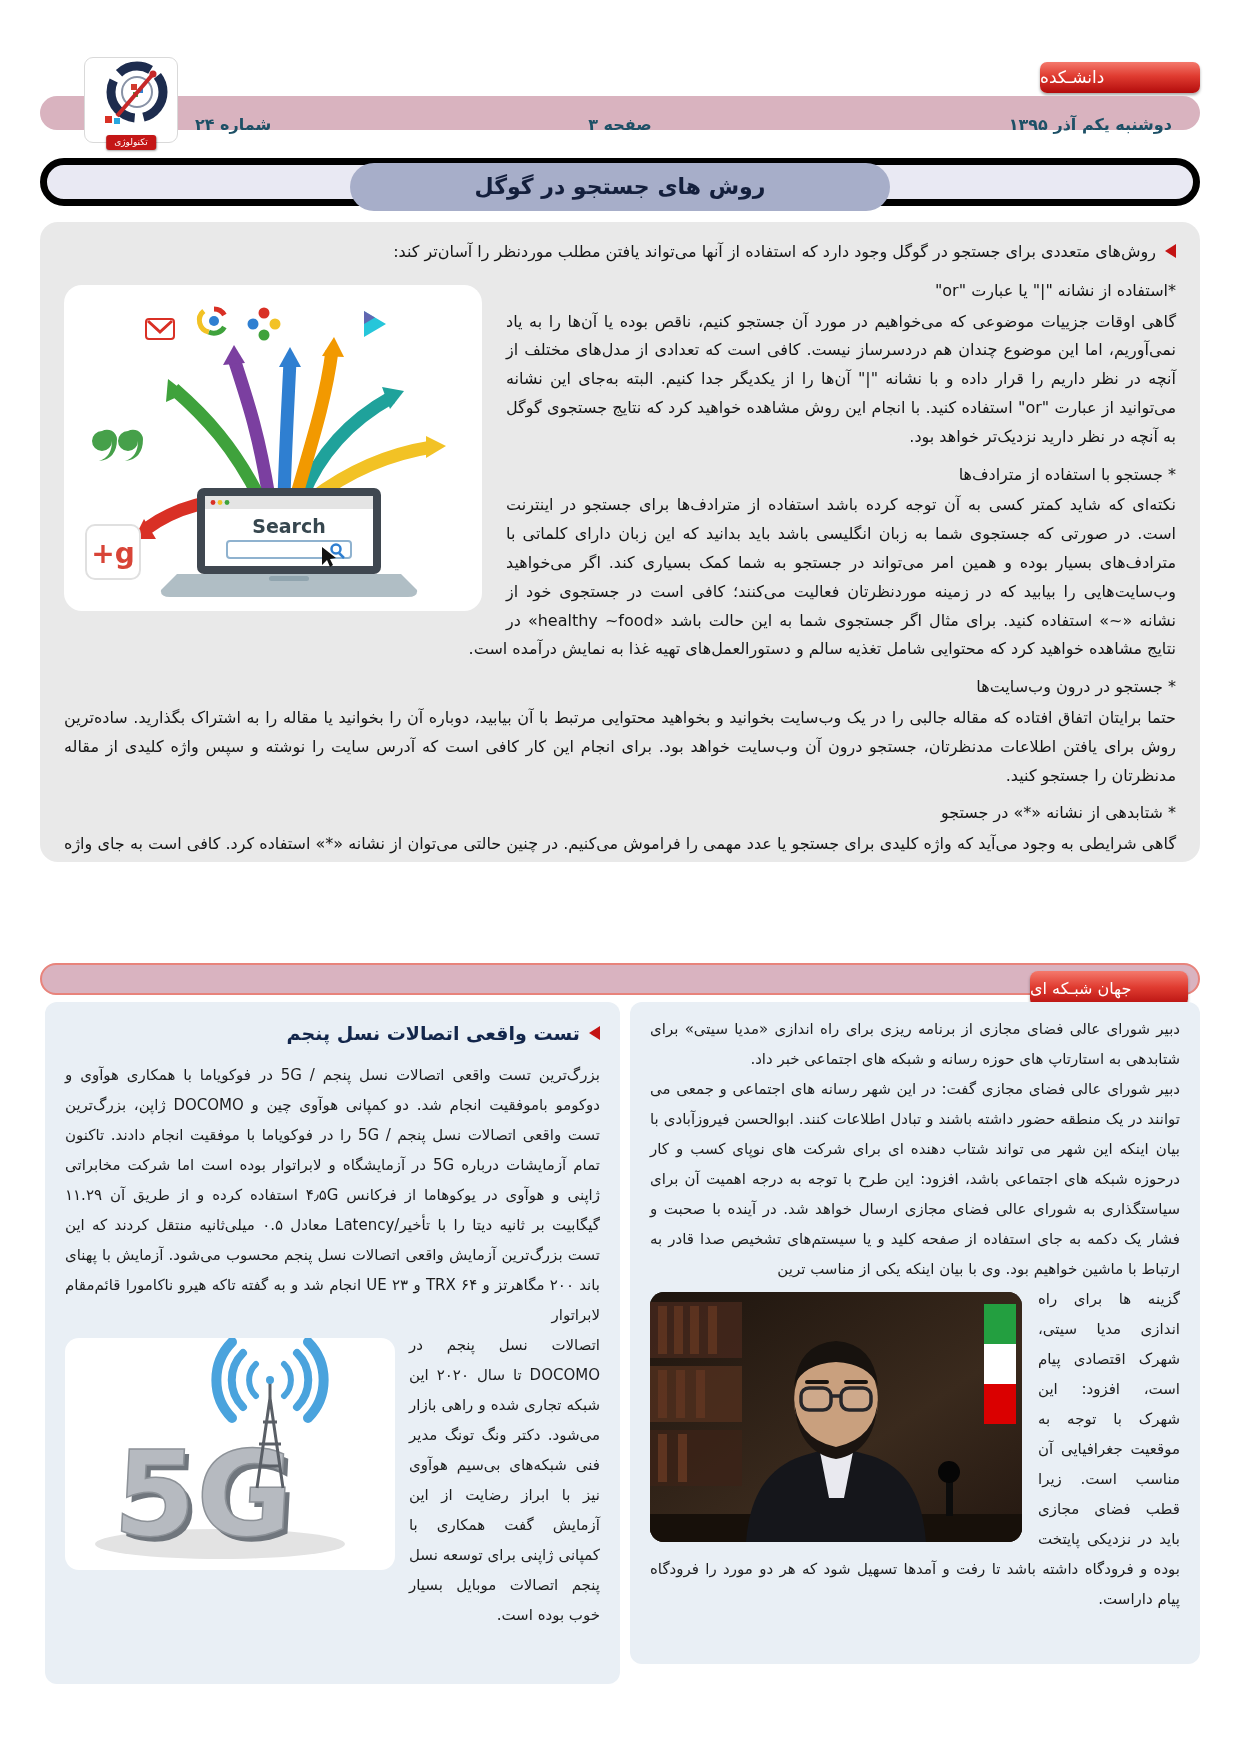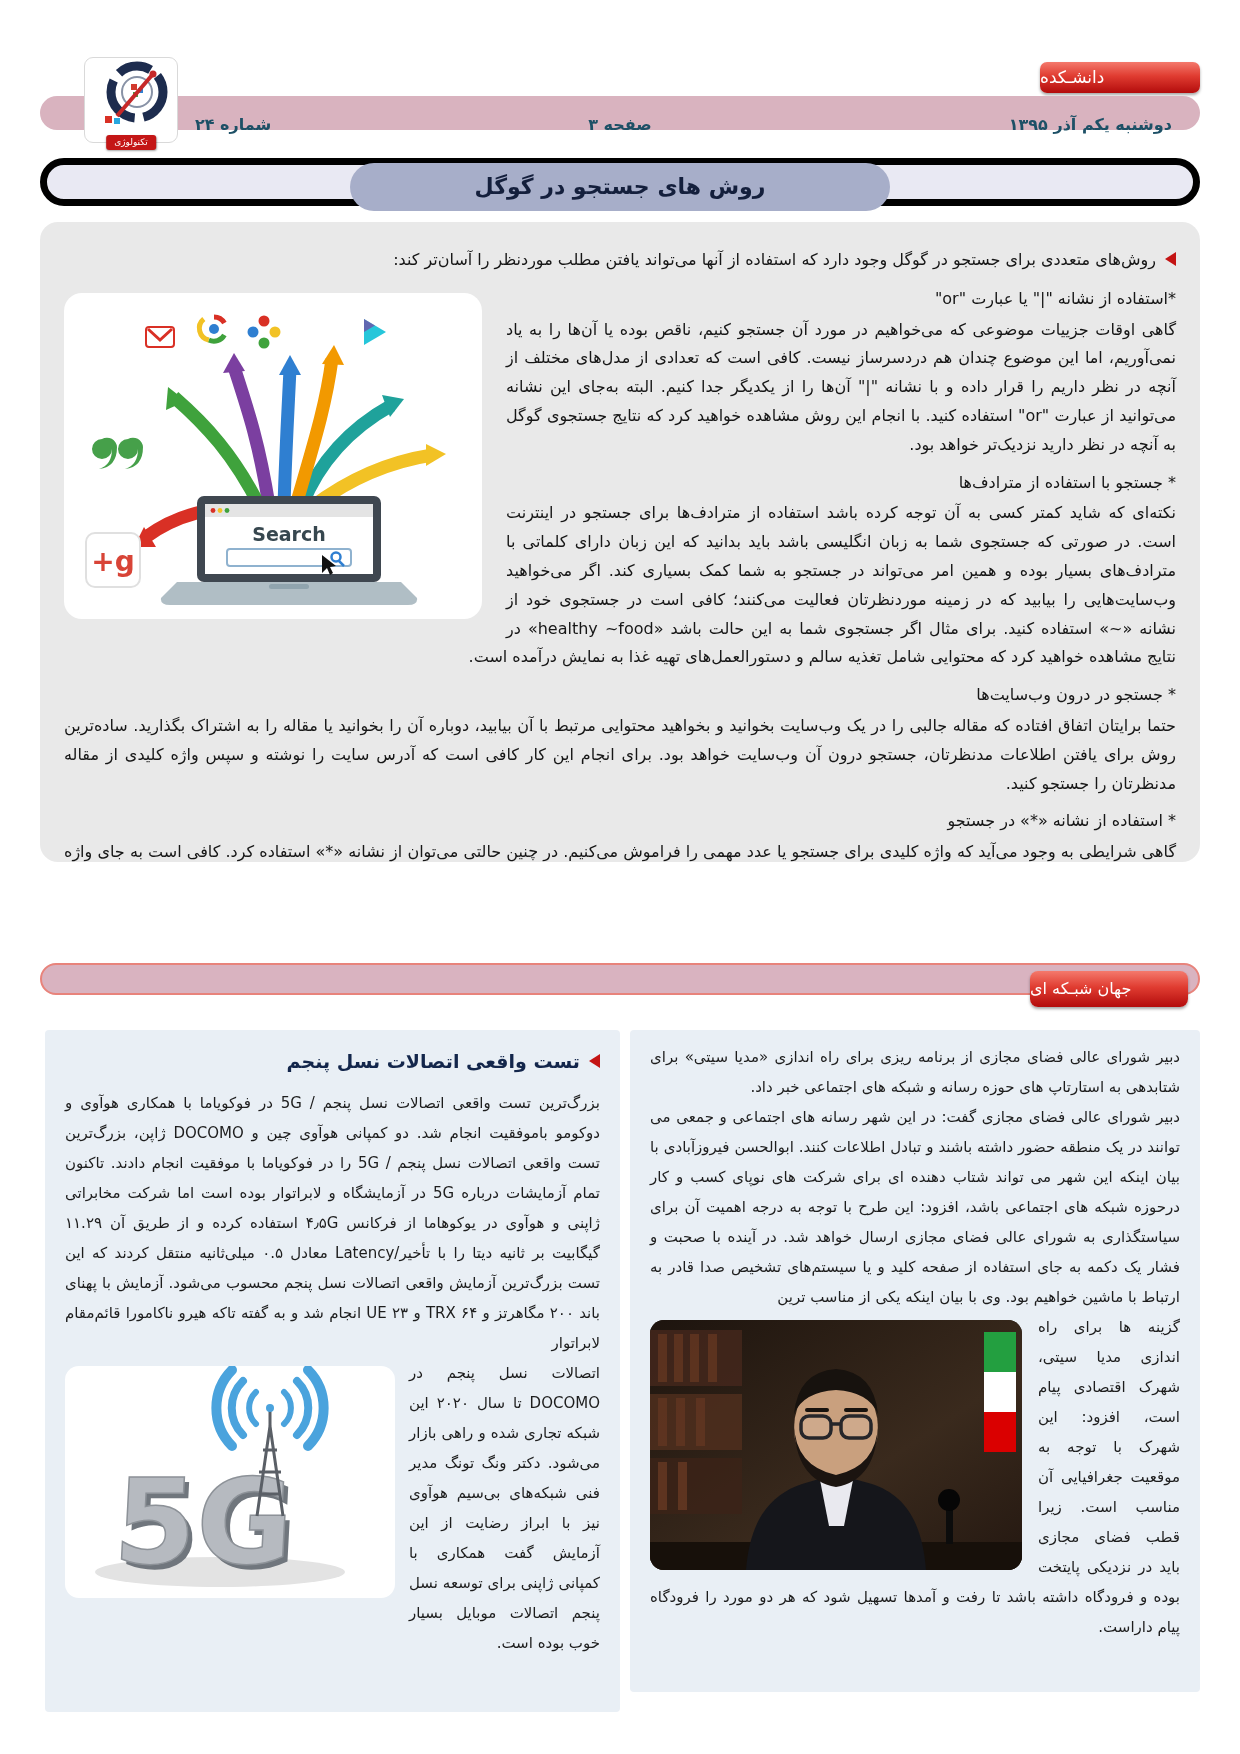--- a/index.html
+++ b/index.html
@@ -33,37 +33,37 @@
   
   .title-bar{ position:absolute; top:158px; left:40px; width:1160px; height:48px;
     background:#e9e9f3; border:7px solid #000000; border-radius:26px; }
   .title-pill{ width:540px; height:48px; margin:-2px auto 0; background:#a7aec9;
     border-radius:26px; text-align:center; line-height:48px;
     font-size:22px; font-weight:bold; color:#141f3c; }
 
   .article1{ position:absolute; top:222px; left:40px; width:1160px; height:640px;
     background:#e9e9e9; border-radius:18px; padding:14px 24px 10px;
     font-size:16px; line-height:1.8; color:#161616; text-align:justify; overflow:hidden; }
-  .intro{ margin:10px 0 10px; }
+  .intro{ margin:2px 0 10px; }
   .tri{ display:inline-block; width:0; height:0; border-top:7px solid transparent;
     border-bottom:7px solid transparent; border-right:11px solid #c41414;
     margin-left:9px; vertical-align:-1px; }
   .block{ margin:0 0 2px; }
   .sub{ margin-top:9px; }
   .illu-float{ float:left; width:418px; height:326px; background:#fff;
     border-radius:18px; overflow:hidden; margin:8px 24px 6px 0; }
 
   
   .net-bar{ position:absolute; top:963px; left:40px; width:1160px; height:32px;
     background:#d9b3c0; border:2px solid #e8837b; border-radius:24px; }
   .net-badge{ position:absolute; top:6px; right:10px; width:158px; height:36px;
     border-radius:8px; font-size:16px; line-height:36px; }
 
   
-  .colbox{ position:absolute; top:1030px; background:#e9eff5; border-radius:4px;
+  .colbox{ position:absolute; top:1002px; background:#e9eff5; border-radius:12px;
     padding:12px 20px 10px; font-size:15px; line-height:2.0; color:#1d1d1d;
     text-align:justify; overflow:hidden; }
   .col-right{ right:40px; width:570px; height:662px; }
   .col-left{ left:45px; width:575px; height:682px; }
   .col-title{ display:flex; align-items:center; font-size:19px; font-weight:bold;
     color:#13264b; margin-bottom:8px; text-align:right; }
   .cpar{ margin:0; }
   .photo-float{ float:left; width:372px; height:250px; border-radius:14px;
     overflow:hidden; margin:8px 16px 4px 0; background:#241811; }
   .g5-float{ float:left; width:330px; height:232px; border-radius:14px;
@@ -176,21 +176,21 @@
         </g>
       </svg>
     </div>
 
     <p class="block sub">*استفاده از نشانه "|" یا عبارت "or"</p>
     <p class="block">گاهی اوقات جزییات موضوعی که می‌خواهیم در مورد آن جستجو کنیم، ناقص بوده یا آن‌ها را به یاد نمی‌آوریم، اما این موضوع چندان هم دردسرساز نیست. کافی است که تعدادی از مدل‌های مختلف از آنچه در نظر داریم را قرار داده و با نشانه "|" آن‌ها را از یکدیگر جدا کنیم. البته به‌جای این نشانه می‌توانید از عبارت "or" استفاده کنید. با انجام این روش مشاهده خواهید کرد که نتایج جستجوی گوگل به آنچه در نظر دارید نزدیک‌تر خواهد بود.</p>
     <p class="block sub">* جستجو با استفاده از مترادف‌ها</p>
     <p class="block">نکته‌ای که شاید کمتر کسی به آن توجه کرده باشد استفاده از مترادف‌ها برای جستجو در اینترنت است. در صورتی که جستجوی شما به زبان انگلیسی باشد باید بدانید که این زبان دارای کلماتی با مترادف‌های بسیار بوده و همین امر می‌تواند در جستجو به شما کمک بسیاری کند. اگر می‌خواهید وب‌سایت‌هایی را بیابید که در زمینه موردنظرتان فعالیت می‌کنند؛ کافی است در جستجوی خود از نشانه «~» استفاده کنید. برای مثال اگر جستجوی شما به این حالت باشد «healthy ~food» در نتایج مشاهده خواهید کرد که محتوایی شامل تغذیه سالم و دستورالعمل‌های تهیه غذا به نمایش درآمده است.</p>
     <p class="block sub">* جستجو در درون وب‌سایت‌ها</p>
     <p class="block">حتما برایتان اتفاق افتاده که مقاله جالبی را در یک وب‌سایت بخوانید و بخواهید محتوایی مرتبط با آن بیابید، دوباره آن را بخوانید یا مقاله را به اشتراک بگذارید. ساده‌ترین روش برای یافتن اطلاعات مدنظرتان، جستجو درون آن وب‌سایت خواهد بود. برای انجام این کار کافی است که آدرس سایت را نوشته و سپس واژه کلیدی از مقاله مدنظرتان را جستجو کنید.</p>
-    <p class="block sub">* استفاده از نشانه «*» در جستجو</p>
+    <p class="block sub">* شتابدهی از نشانه «*» در جستجو</p>
     <p class="block">گاهی شرایطی به وجود می‌آید که واژه کلیدی برای جستجو یا عدد مهمی را فراموش می‌کنیم. در چنین حالتی می‌توان از نشانه «*» استفاده کرد. کافی است به جای واژه کلیدی از این نشانه استفاده کرده و جستجو کنید تا محتوای مدنظرتان را بیابید.</p>
 
   </section>
 
   <div class="net-bar">
     <div class="net-badge red-badge">جهان شبـکه ای</div>
   </div>
 
   <section class="colbox col-right">
     <p class="cpar">دبیر شورای عالی فضای مجازی از برنامه ریزی برای راه اندازی «مدیا سیتی» برای شتابدهی به استارتاپ های حوزه رسانه و شبکه های اجتماعی خبر داد.</p>

